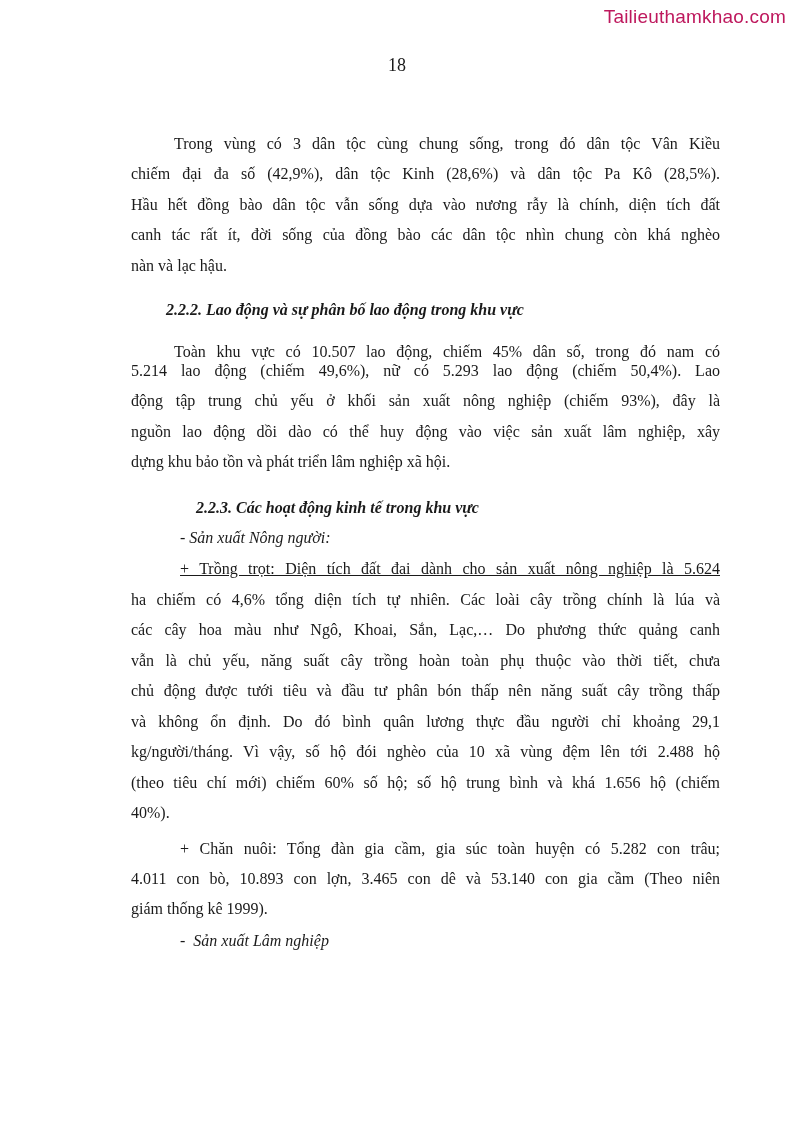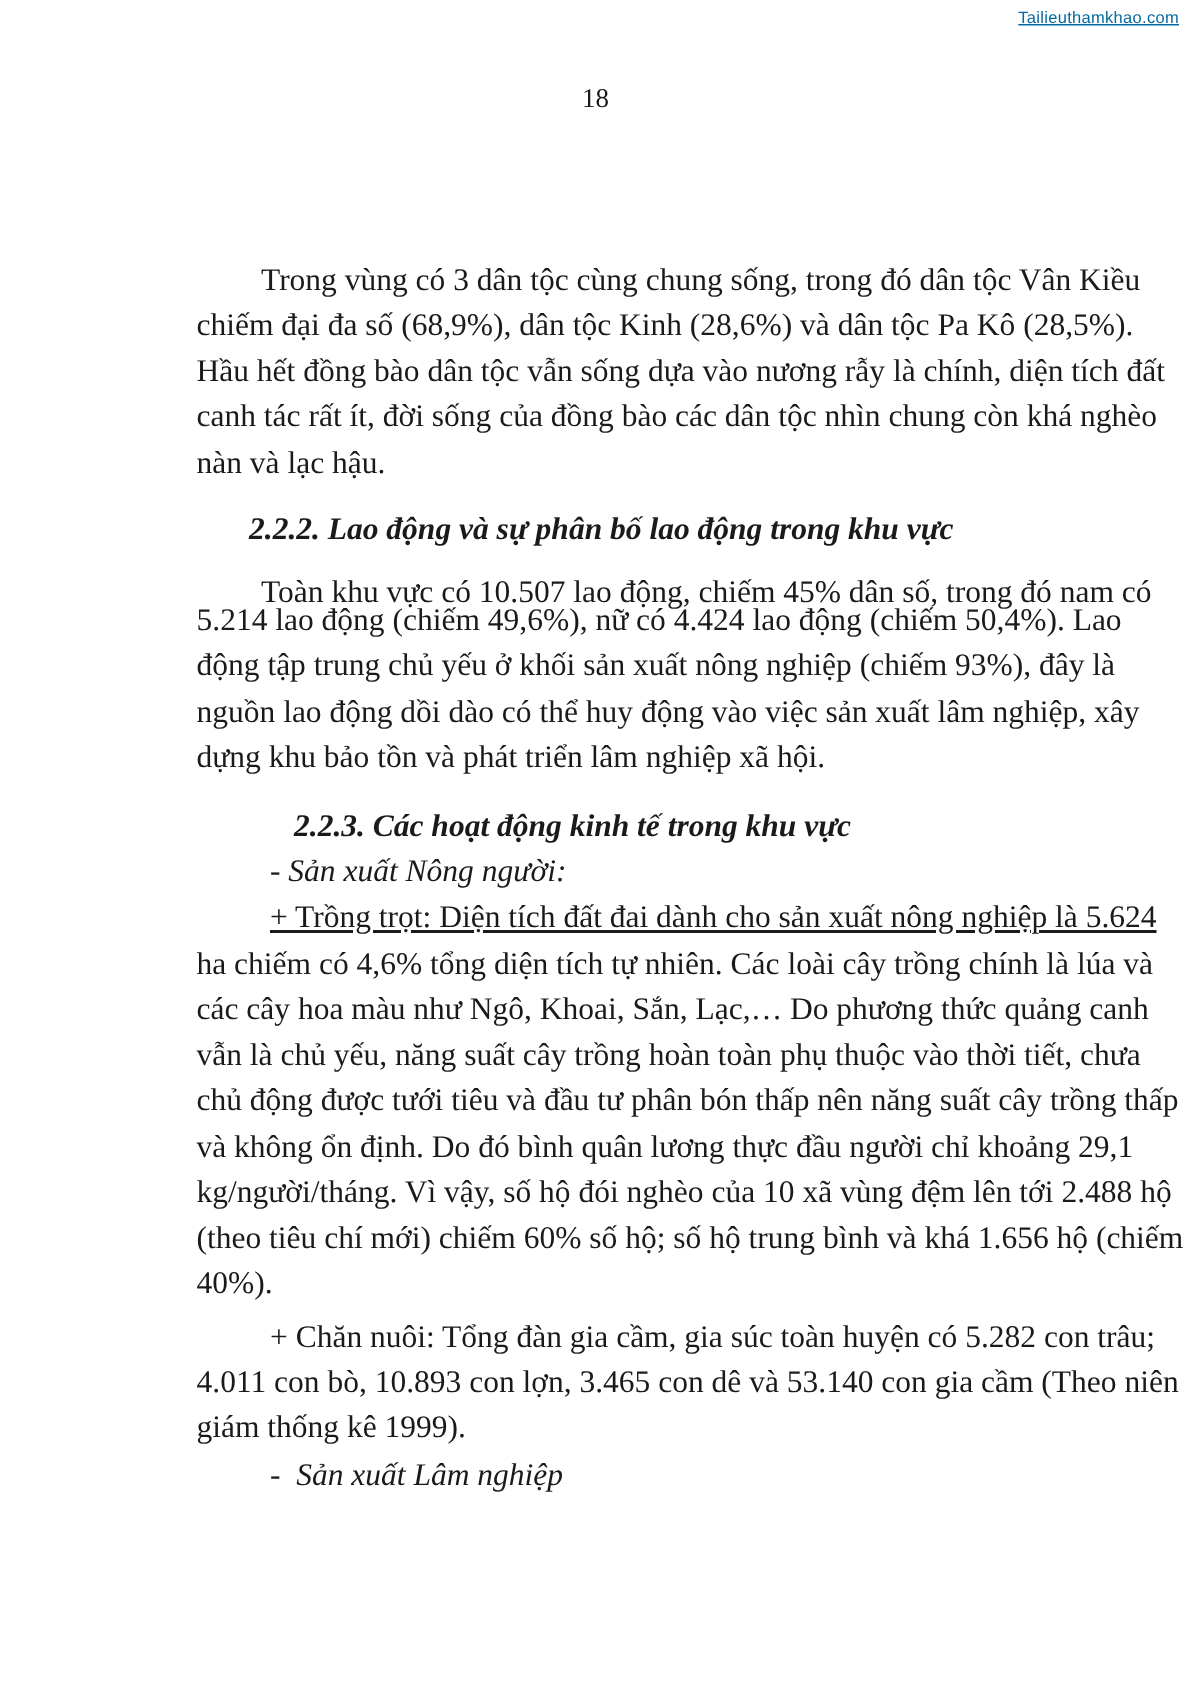--- a/index.html
+++ b/index.html
@@ -4,51 +4,51 @@
   <style>
     html, body { margin: 0; padding: 0; background: #ffffff; }
     body {
       width: 794px; height: 1123px; position: relative; overflow: hidden;
       font-family: "Liberation Serif", "DejaVu Serif", serif;
       color: #1a1a1a;
     }
     .watermark {
       position: absolute; top: 6px; right: 8px;
       font-family: "Liberation Sans", "DejaVu Sans", sans-serif;
-      font-size: 11px; color: #0369a1; letter-spacing: 0.2px; text-decoration: underline;
+      font-size: 19px; color: #be185d; letter-spacing: 0.2px;
     }
     .page-number {
       position: absolute; top: 55px; left: 0; width: 794px; text-align: center;
       font-size: 18px;
     }
     .line {
       position: absolute; left: 131px; width: 589px;
-      font-size: 21px; line-height: 24px; white-space: nowrap;
-      text-align: justify; text-align-last: justify; margin-top: 42px;
+      font-size: 16px; line-height: 24px; white-space: nowrap;
+      text-align: justify; text-align-last: justify;
     }
     .line.last { text-align-last: left; }
     .line.indent { left: 174px; width: 546px; }
     .heading { font-weight: bold; text-align-last: left; font-style: italic; }
     .italic { font-style: italic; text-align-last: left; }
   </style>
 </head>
 <body>
 
 <div class="watermark">Tailieuthamkhao.com</div>
 <div class="page-number">18</div>
 
 <div class="line indent" style="top:132px;">Trong vùng có 3 dân tộc cùng chung sống, trong đó dân tộc Vân Kiều</div>
-<div class="line" style="top:162px;">chiếm đại đa số (68,9%), dân tộc Kinh (28,6%) và dân tộc Pa Kô (28,5%).</div>
+<div class="line" style="top:162px;">chiếm đại đa số (42,9%), dân tộc Kinh (28,6%) và dân tộc Pa Kô (28,5%).</div>
 <div class="line" style="top:193px;">Hầu hết đồng bào dân tộc vẫn sống dựa vào nương rẫy là chính, diện tích đất</div>
 <div class="line" style="top:223px;">canh tác rất ít, đời sống của đồng bào các dân tộc nhìn chung còn khá nghèo</div>
 <div class="line last" style="top:254px;">nàn và lạc hậu.</div>
 
 <div class="line indent heading" style="top:298px; left:166px;">2.2.2. Lao động và sự phân bố lao động trong khu vực</div>
 <div class="line indent" style="top:340px;font-family:Liberation Serif, serif;">Toàn khu vực có 10.507 lao động, chiếm 45% dân số, trong đó nam có</div>
-<div class="line" style="top:359px;">5.214 lao động (chiếm 49,6%), nữ có 4.424 lao động (chiếm 50,4%). Lao</div>
+<div class="line" style="top:359px;">5.214 lao động (chiếm 49,6%), nữ có 5.293 lao động (chiếm 50,4%). Lao</div>
 <div class="line" style="top:389px;">động tập trung chủ yếu ở khối sản xuất nông nghiệp (chiếm 93%), đây là</div>
 <div class="line" style="top:420px;">nguồn lao động dồi dào có thể huy động vào việc sản xuất lâm nghiệp, xây</div>
 <div class="line last" style="top:450px;">dựng khu bảo tồn và phát triển lâm nghiệp xã hội.</div>
 
 <div class="line indent heading" style="top:496px; left:196px;">2.2.3. Các hoạt động kinh tế trong khu vực</div>
 <div class="line indent italic" style="top:526px; left:180px;">- Sản xuất Nông người:</div>
 
 <div class="line indent" style="top:557px; left:180px; width:540px;text-decoration:underline;">+ Trồng trọt: Diện tích đất đai dành cho sản xuất nông nghiệp là 5.624</div>
 <div class="line" style="top:588px;">ha chiếm có 4,6% tổng diện tích tự nhiên. Các loài cây trồng chính là lúa và</div>
 <div class="line" style="top:618px;">các cây hoa màu như Ngô, Khoai, Sắn, Lạc,… Do phương thức quảng canh</div>

